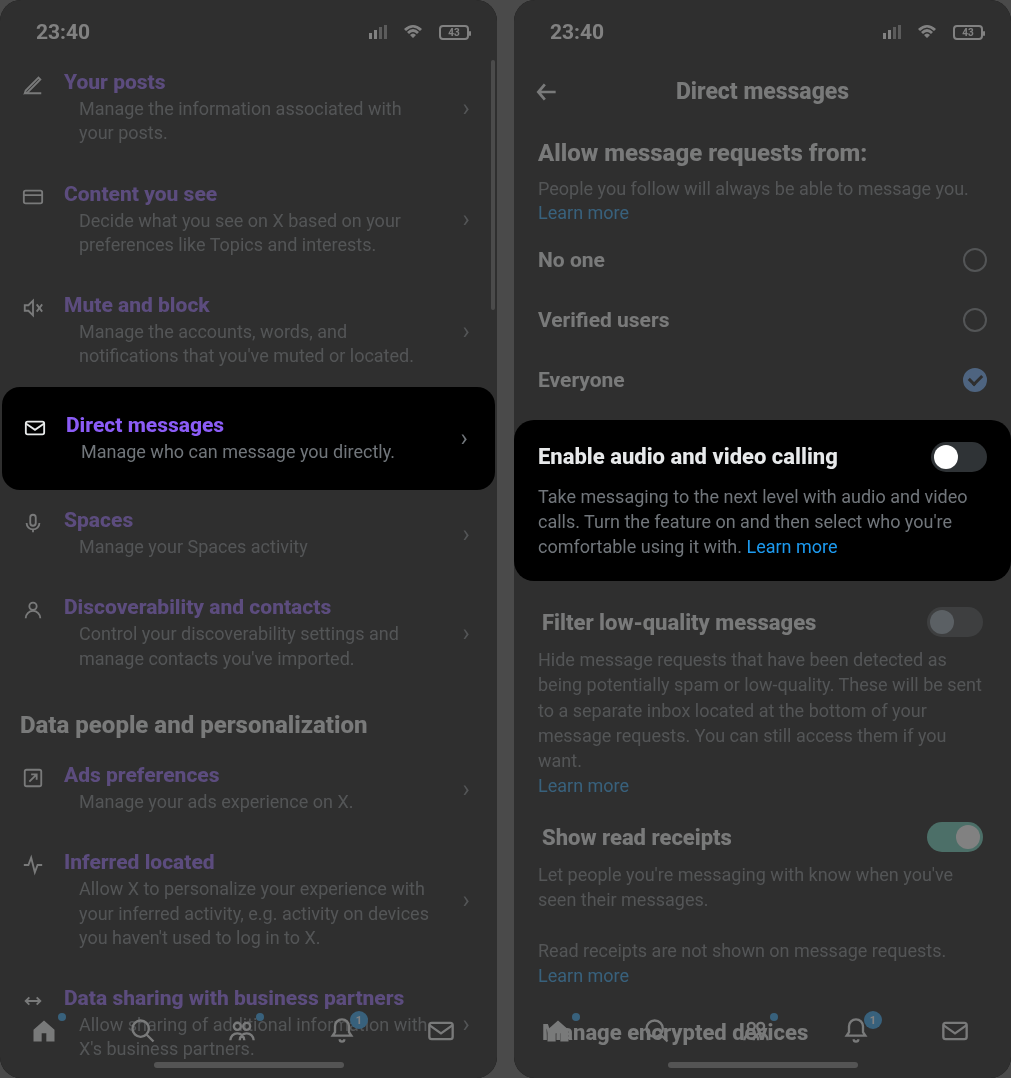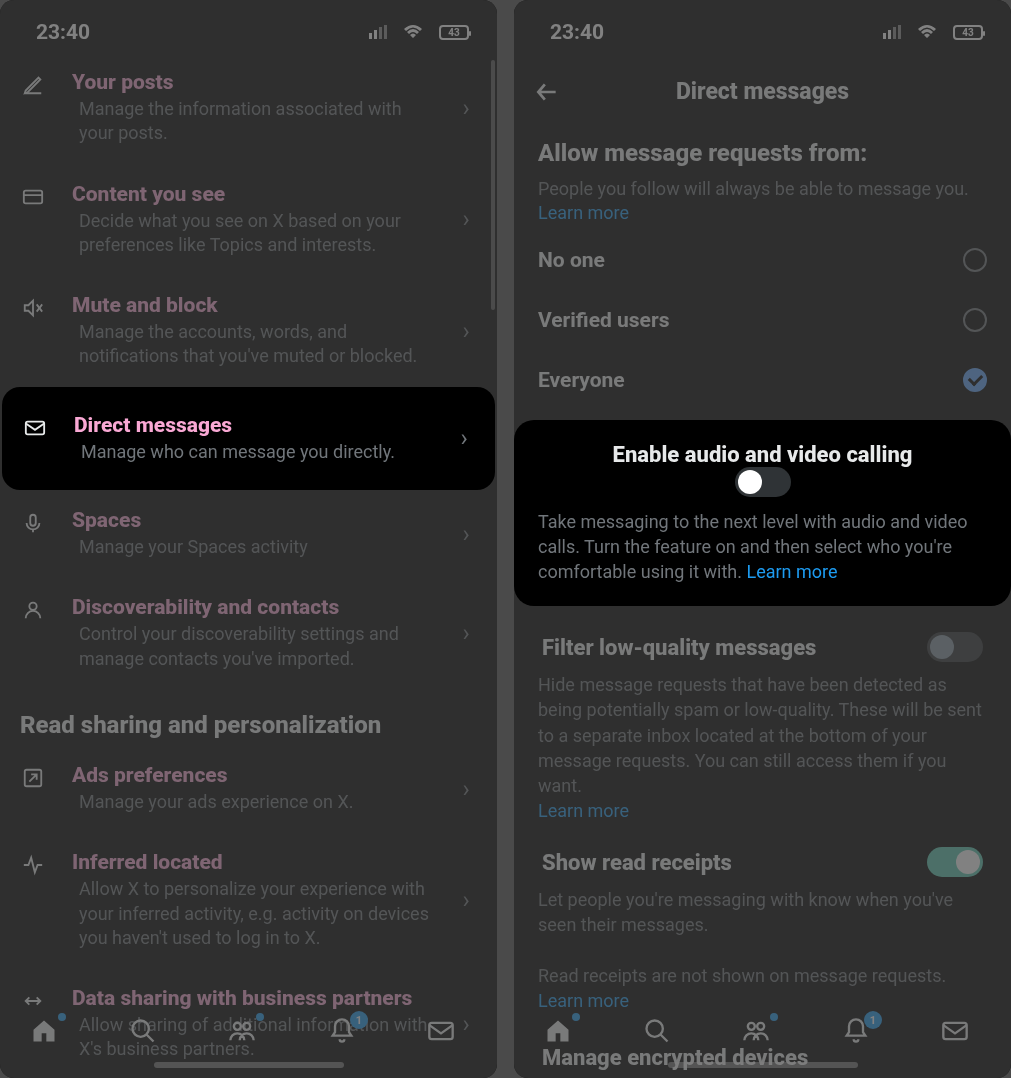--- a/index.html
+++ b/index.html
@@ -10,21 +10,21 @@
     height: 1078px;
     overflow: hidden;
     display: flex;
     gap: 17px;
     padding: 0;
   }
   .phone {
     width: 497px;
     height: 1078px;
     background: #000;
-    border-radius: 14px;
+    border-radius: 21px;
     overflow: hidden;
     position: relative;
     font-size: 20px;
   }
   .screen-dimmed {
     position: absolute;
     inset: 0;
     background: rgba(70,70,70,0.68);
     pointer-events: none;
     z-index: 5;
@@ -93,25 +93,24 @@
   .icon-slot {
     width: 26px;
     display: flex;
     justify-content: center;
     padding-top: 4px;
     color: #e7e9ea;
     flex-shrink: 0;
   }
   .item-body { flex: 1; }
   .item-title {
-    color: #f9a8d4;
+    color: #8b5cf6;
     font-weight: 800;
     font-size: 21px;
     margin-bottom: 3px;
-    margin-left: 8px;
   }
   .item-desc {
     color: #71767b;
     font-size: 18px;
     line-height: 1.35;
     margin-left: 15px;
   }
   .chevron-slot {
     width: 22px;
     color: #71767b;
@@ -248,21 +247,20 @@
     padding:22px 24px;
     margin:10px 0;
     position:relative;
     z-index:10;
   }
   .card-row {
     display:flex;
     justify-content:space-between;
     align-items:center;
     margin-bottom:12px;
-    flex-direction:column;
   }
   .card-title {
     color:#e7e9ea;
     font-weight:800;
     font-size:22px;
   }
   .card-desc {
     color:#71767b;
     font-size:18px;
     line-height:1.4;
@@ -366,21 +364,21 @@
   <div class="list-item">
     <div class="icon-slot">
       <svg width="22" height="22" viewBox="0 0 24 24" fill="none" stroke="#e7e9ea" stroke-width="2">
           <path d="M3 9 L7 9 L12 4 L12 20 L7 15 L3 15 Z"></path>
           <line x1="16" y1="8" x2="22" y2="16"></line>
           <line x1="22" y1="8" x2="16" y2="16"></line>
         </svg>
     </div>
     <div class="item-body">
       <div class="item-title">Mute and block</div>
-      <div class="item-desc">Manage the accounts, words, and notifications that you've muted or blocked.</div>
+      <div class="item-desc">Manage the accounts, words, and notifications that you've muted or located.</div>
     </div>
     <div class="chevron-slot">›</div>
   </div>
 
   <div class="list-item highlighted">
     <div class="icon-slot">
       <svg width="22" height="22" viewBox="0 0 24 24" fill="none" stroke="#e7e9ea" stroke-width="2">
           <rect x="2" y="5" width="20" height="14" rx="2"></rect>
           <path d="M2 7 L12 14 L22 7"></path>
         </svg>
@@ -414,21 +412,21 @@
           <path d="M4 21 a8 8 0 0 1 16 0"></path>
         </svg>
     </div>
     <div class="item-body">
       <div class="item-title">Discoverability and contacts</div>
       <div class="item-desc">Control your discoverability settings and manage contacts you've imported.</div>
     </div>
     <div class="chevron-slot">›</div>
   </div>
 
-  <div class="section-heading">Read sharing and personalization</div>
+  <div class="section-heading">Data people and personalization</div>
 
   <div class="list-item">
     <div class="icon-slot">
       <svg width="22" height="22" viewBox="0 0 24 24" fill="none" stroke="#e7e9ea" stroke-width="2">
           <rect x="3" y="3" width="18" height="18" rx="2"></rect>
           <path d="M8 16 L16 8 M10 8 L16 8 L16 14"></path>
         </svg>
     </div>
     <div class="item-body">
       <div class="item-title">Ads preferences</div>

